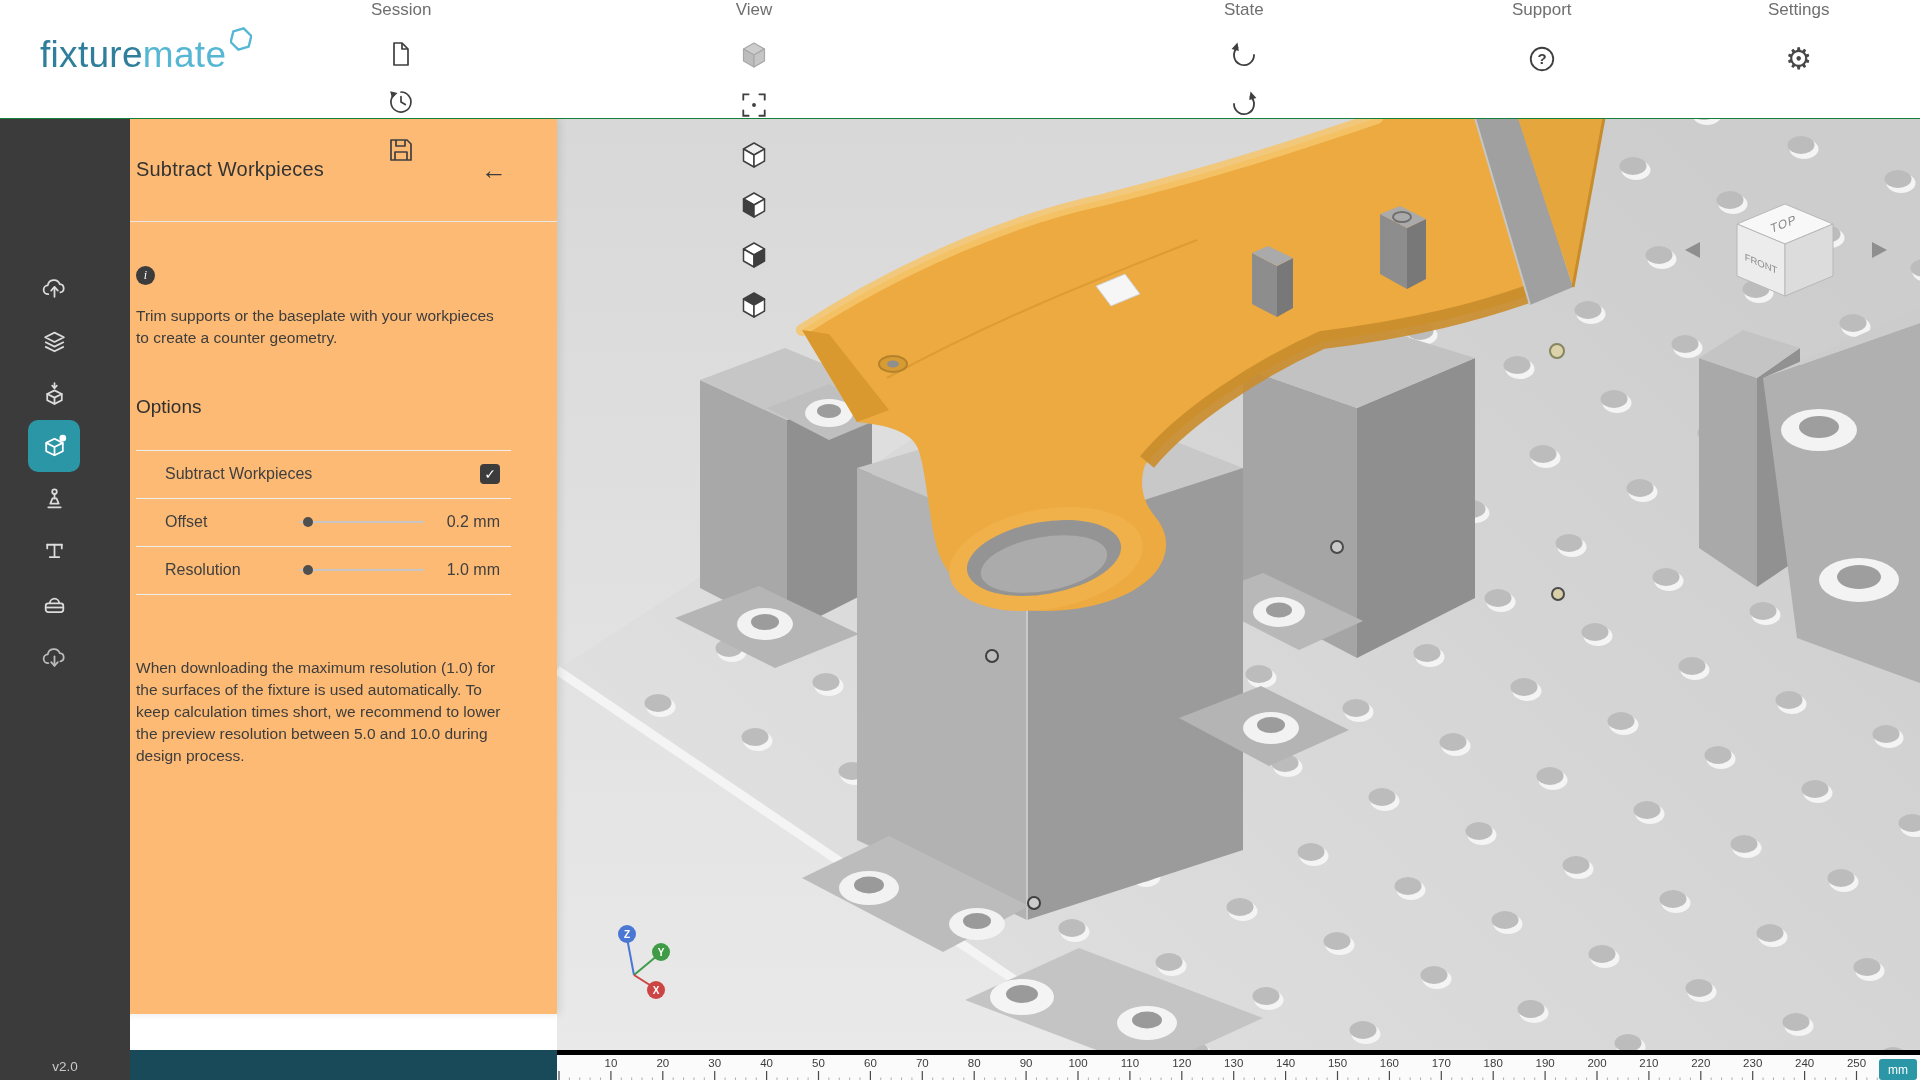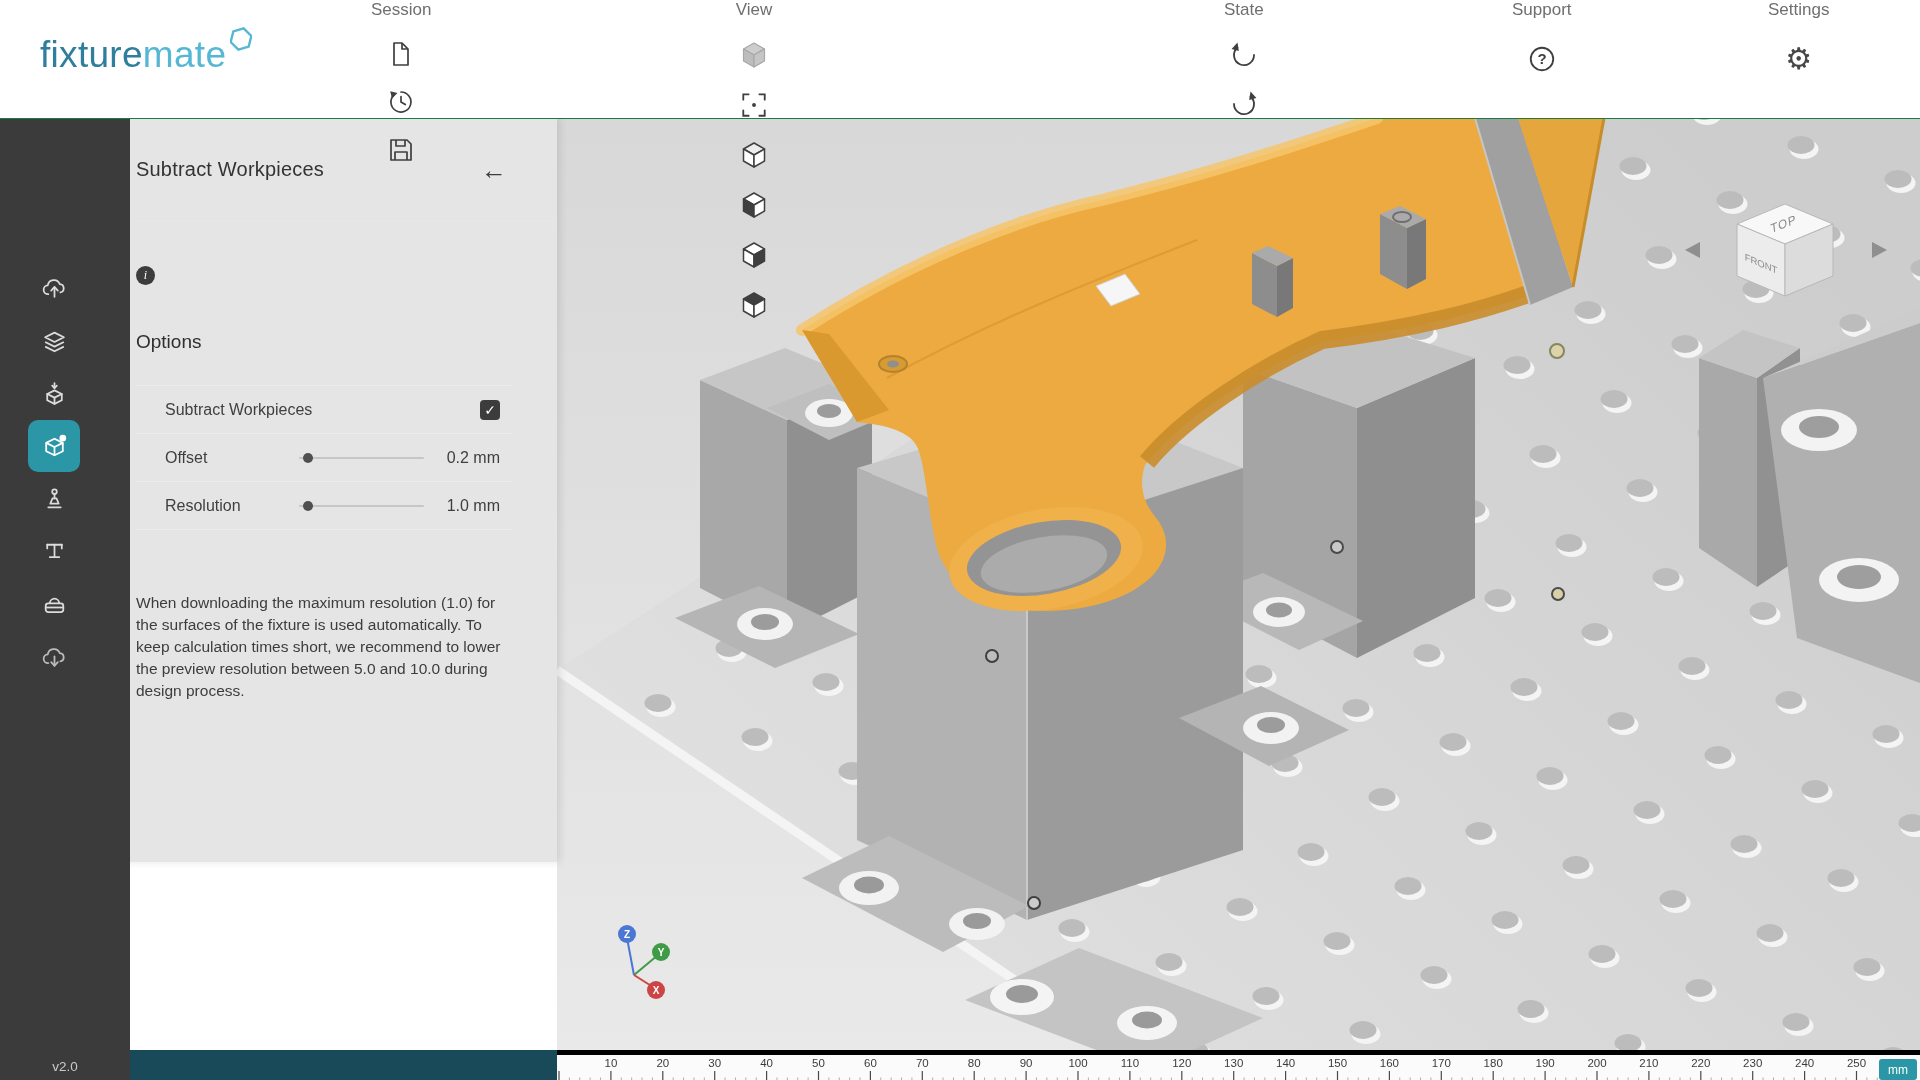--- a/index.html
+++ b/index.html
@@ -17,21 +17,21 @@
   .hbtn{width:38px;height:38px;border:none;background:none;padding:0;display:flex;align-items:center;justify-content:center;cursor:pointer;}
   .gear{font-size:30px;color:#474747;line-height:1;}
 
   
   .sidebar{position:absolute;left:0;top:118px;width:109px;height:962px;background:#3b3b3b;z-index:5;padding-left:21px;}
   .side-item{position:absolute;left:28px;width:52px;height:52px;border:none;background:none;padding:0;display:flex;align-items:center;justify-content:center;cursor:pointer;border-radius:10px;}
   .side-item.active{background:#2b96a5;}
   .side-version{position:absolute;bottom:6px;left:0;width:100%;text-align:center;color:#c9c9c9;font-size:13.5px;}
 
   
-  .panel{position:absolute;left:109px;top:118px;width:448px;height:744px;background:#e5e5e5;box-shadow:3px 0 8px rgba(0,0,0,.10);z-index:4;box-sizing:border-box;}
+  .panel{position:absolute;left:109px;top:118px;width:448px;height:896px;background:#fdba74;box-shadow:3px 0 8px rgba(0,0,0,.10);z-index:4;box-sizing:border-box;}
   .panel-header{height:103px;display:flex;align-items:center;padding:0 50px 0 27px;border-bottom:1px solid #e7e7e7;}
   .panel-title{font-size:20px;font-weight:400;color:#333;margin:0;letter-spacing:.2px;}
   .back-btn{margin-left:auto;font-size:26px;color:#3d3d3d;background:none;border:none;cursor:pointer;line-height:1;padding:0;}
   .panel-body{padding:44px 46px 0 27px;}
   .info-badge{width:19px;height:19px;border-radius:50%;background:#3c3c3c;color:#fff;font-size:12px;font-style:italic;font-family:"Liberation Serif",serif;display:flex;align-items:center;justify-content:center;margin-bottom:20px;}
   .desc{font-size:15.5px;color:#3d3d3d;line-height:1.45;margin:0;max-width:382px;}
   .options-h{font-size:19px;font-weight:400;color:#2f2f2f;margin:46px 0 0 0;}
   .opt-rows{margin-top:32px;border-top:1px solid #ededed;}
   .opt-row{display:flex;align-items:center;height:47px;border-bottom:1px solid #ededed;padding:0 11px 0 29px;}
   .opt-label{font-size:16px;color:#3f3f3f;}
@@ -235,20 +235,21 @@
     <div class="side-version">v2.0</div>
   </nav>
 
   <aside class="panel">
     <div class="panel-header">
       <h1 class="panel-title">Subtract Workpieces</h1>
       <button class="back-btn"><span>←</span></button>
     </div>
     <div class="panel-body">
       <div class="info-badge">i</div>
+      <p class="desc">Trim supports or the baseplate with your workpieces to create a counter geometry.</p>
       <h2 class="options-h">Options</h2>
       <div class="opt-rows">
         <div class="opt-row">
           <span class="opt-label">Subtract Workpieces</span>
           <span class="checkbox">
               <span>✓</span>
             </span>
         </div>
         <div class="opt-row">
           <span class="opt-label">Offset</span>

